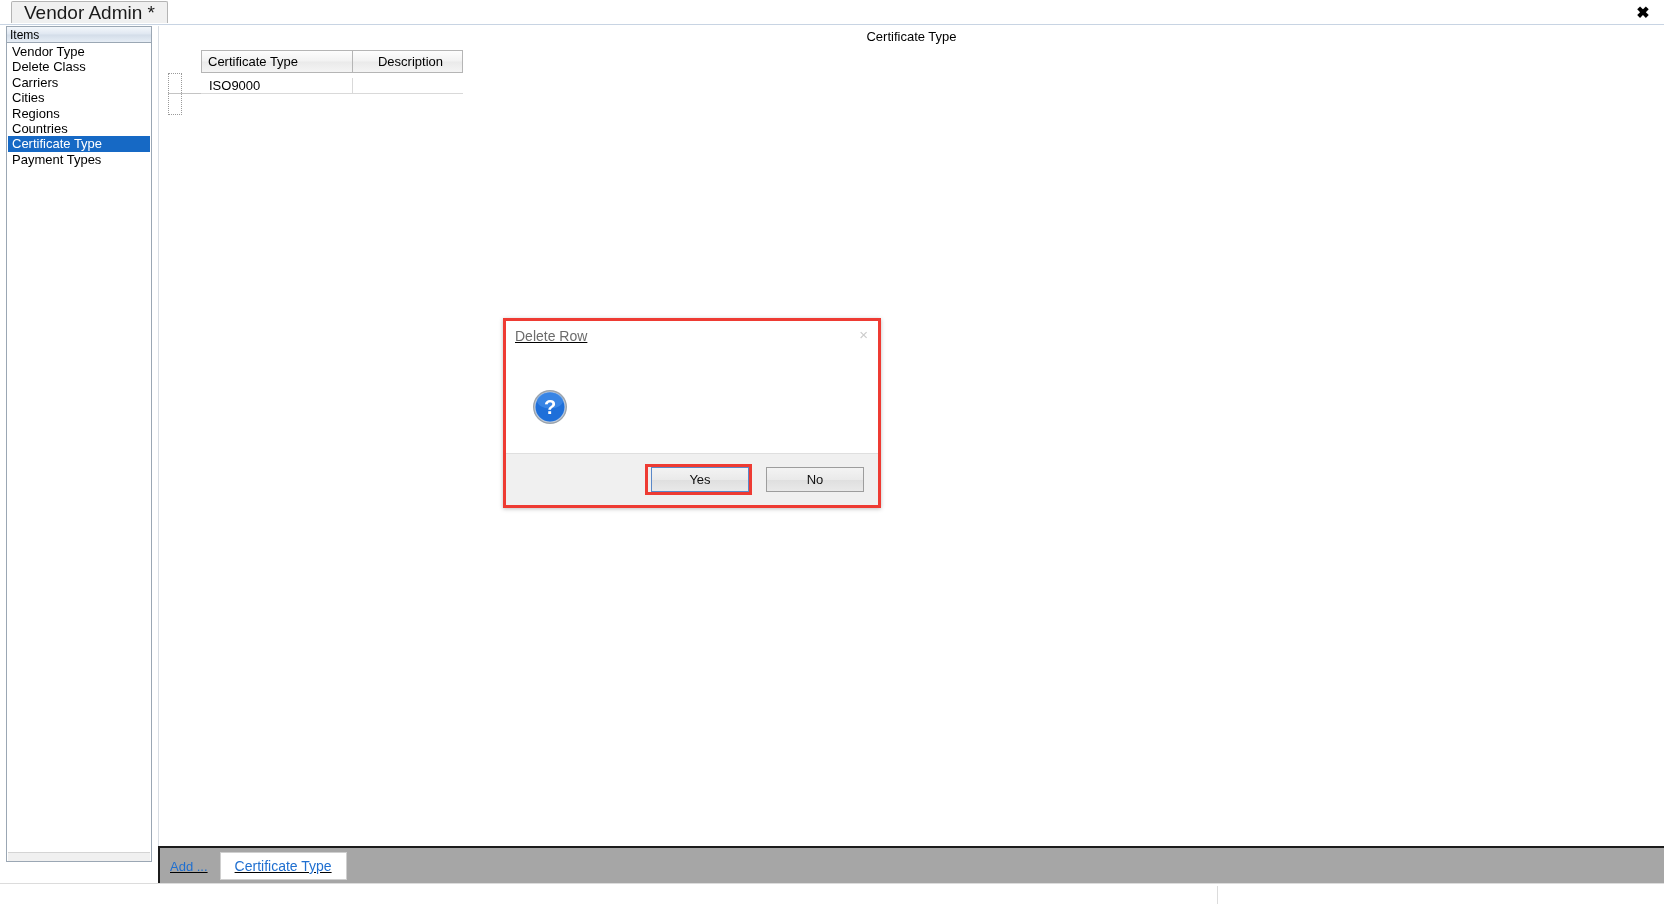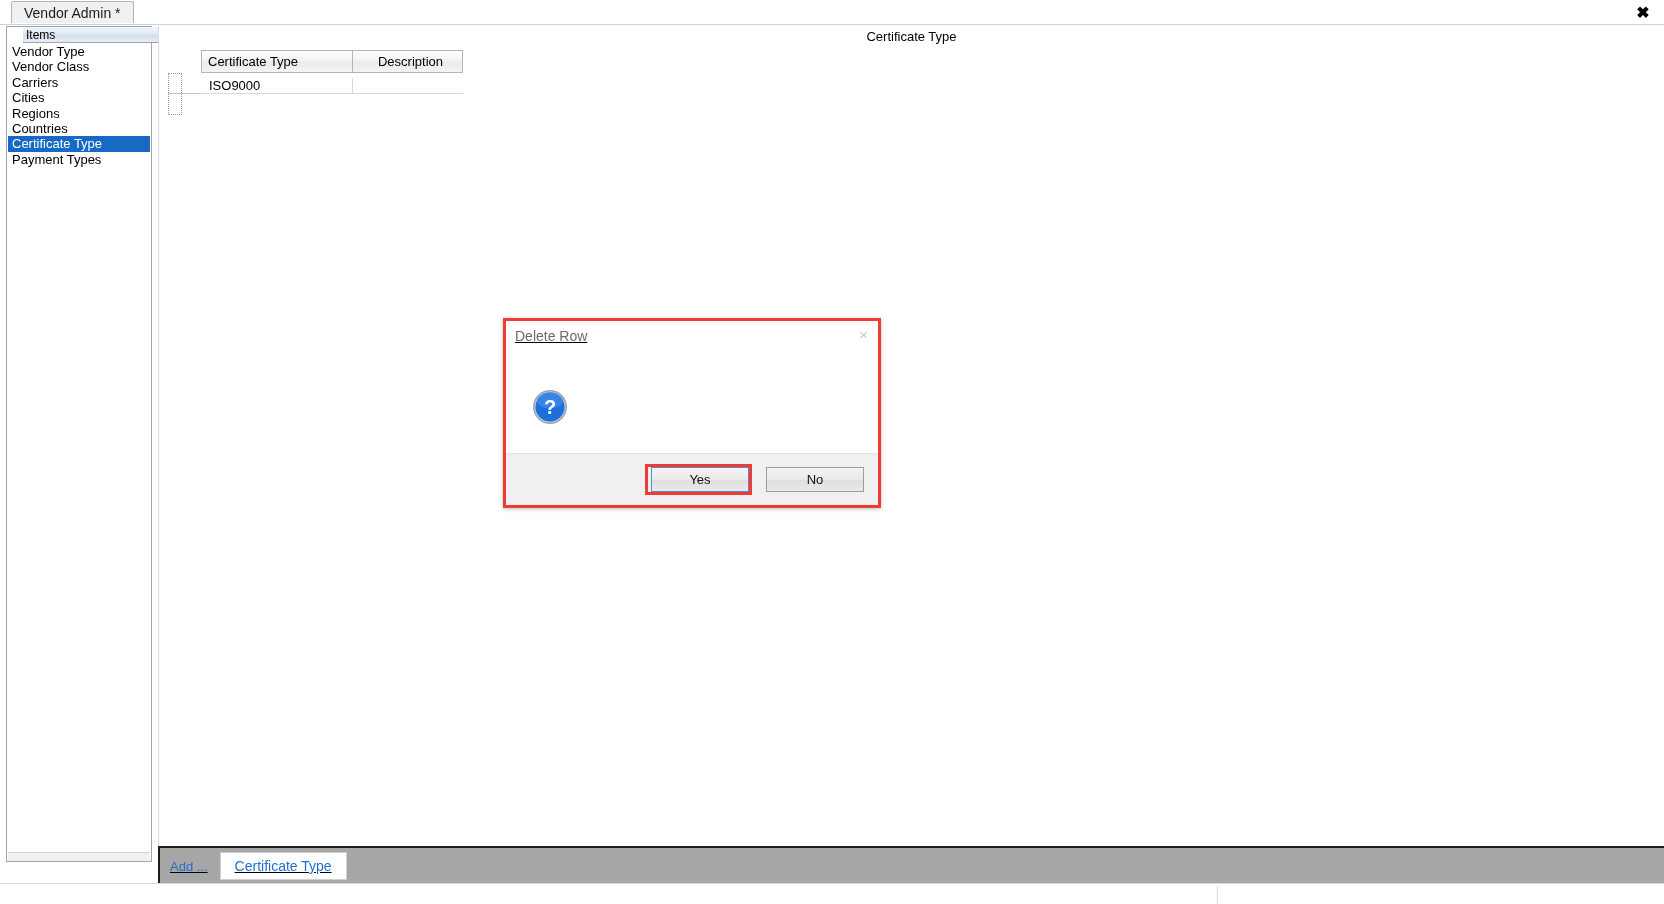--- a/index.html
+++ b/index.html
@@ -34,21 +34,21 @@
     left: 11px;
     top: 1px;
     height: 22px;
     min-width: 104px;
     padding: 0 12px;
     box-sizing: border-box;
     background: #f0f0f0;
     border: 1px solid #b4b4b4;
     border-bottom: none;
     border-radius: 2px 2px 0 0;
-    font-size: 14px;
+    font-size: 19px;
     color: #1a1a1a;
     display: flex;
     align-items: center;
     justify-content: center;
     white-space: nowrap;
   }
   .window-close {
     position: absolute;
     right: 10px;
     top: 2px;
@@ -70,21 +70,21 @@
     left: 6px;
     top: 26px;
     width: 146px;
     height: 836px;
     background: #ffffff;
     border: 1px solid #9ba7b4;
     box-sizing: border-box;
   }
   .items-header {
     position: absolute;
-    left: 16px;
+    left: 0;
     top: 0;
     width: 144px;
     height: 16px;
     background: linear-gradient(to bottom, #f4f7fb 0%, #dfe7f1 48%, #d3dde9 52%, #e6edf5 100%);
     border-bottom: 1px solid #9ba7b4;
     font-size: 12px;
     color: #000;
     padding-left: 3px;
     box-sizing: border-box;
     display: flex;
@@ -390,21 +390,21 @@
     <div class="window-close">✖</div>
   </div>
 
   <div class="items-panel">
     <div class="items-header">Items</div>
     <div class="items-list">
       <div class="item-row">
         <span>Vendor Type</span>
       </div>
       <div class="item-row">
-        <span>Vendor Class</span>
+        <span>Delete Class</span>
       </div>
       <div class="item-row">
         <span>Carriers</span>
       </div>
       <div class="item-row">
         <span>Cities</span>
       </div>
       <div class="item-row">
         <span>Regions</span>
       </div>

